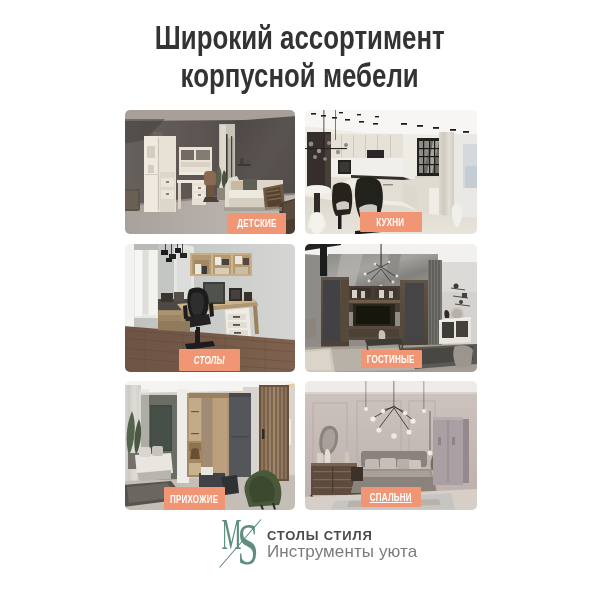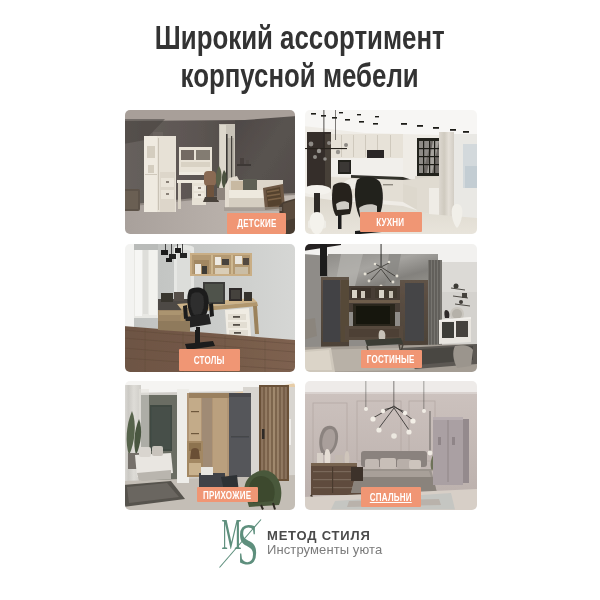--- a/index.html
+++ b/index.html
@@ -343,21 +343,21 @@
 <path d="M20 84 L20 128 M58 88 L58 128 M100 92 L100 128 M140 95 L140 128" stroke="#5d4736" stroke-width="0.6" opacity="0.5"></path>
 
 <path d="M60 100 L88 97 L90 102 L62 106 Z" fill="#1c1c1c"></path>
 <rect x="70" y="86" width="5" height="16" fill="#1d1d1d"></rect>
 
 <path d="M33 77 L65 77 L65 88 L33 86 Z" fill="#8f7a5c"></path>
 </g>
 </svg>
 </div>
 
-<div class="lab" style="left:179px;top:349px;width:61px;height:21.5px;">
+<div class="lab" style="left:179px;top:349px;width:61px;height:21.5px;font-style:italic;">
     <span>СТОЛЫ</span>
   </div>
 
 <div class="ph" id="p4" style="left:304.5px;top:243.5px;width:172px;height:128px;">
 <svg width="172" height="128" viewBox="0 0 172 128">
 <defs>
 <linearGradient id="p4mir" x1="0" y1="0" x2="1" y2="1">
 <stop offset="0" stop-color="#8f8d89"></stop>
           <stop offset="0.4" stop-color="#a6a4a0"></stop>
           <stop offset="0.7" stop-color="#83817d"></stop>
@@ -551,21 +551,21 @@
 </g>
 <rect x="137" y="48" width="2.5" height="10" fill="#2e2a25"></rect>
 
 <path d="M130 92 C122 96 118 104 120 112 L124 126 L154 124 C158 114 157 102 150 94 C144 88 136 88 130 92 Z" fill="#49583a"></path>
 <path d="M128 98 C124 102 123 108 125 114 L128 122 L148 120 C151 112 150 104 145 99 C140 94 133 94 128 98 Z" fill="#3c4a2f"></path>
 <path d="M136 124 L138 128.5 M148 122 L150 128.5" stroke="#2e2a24" stroke-width="2"></path>
 </g>
 </svg>
 </div>
 
-<div class="lab" style="left:197px;top:487px;width:61px;height:15px;text-align:center;">
+<div class="lab" style="left:164px;top:487px;width:61px;height:23px;text-align:center;">
     <span>ПРИХОЖИЕ</span>
   </div>
 
 <div class="ph" id="p6" style="left:304.5px;top:381px;width:172px;height:128.5px;">
 <svg width="172" height="128.5" viewBox="0 0 172 128.5">
 <defs>
 <linearGradient id="p6wall" x1="0" y1="0" x2="0" y2="1">
 <stop offset="0" stop-color="#cec4c0"></stop>
           <stop offset="1" stop-color="#bcb1ad"></stop>
 </linearGradient>
@@ -650,14 +650,14 @@
 <div class="lab" style="left:360.5px;top:487.3px;width:60px;height:20.2px;text-decoration:underline;">
     <span>СПАЛЬНИ</span>
   </div>
 
 <svg class="logo" style="left:218px;top:511px;" width="50" height="58" viewBox="0 0 50 58">
 <text x="3.5" y="38" font-family="Liberation Serif, serif" font-size="44" fill="#5e8f7d" textLength="20" lengthAdjust="spacingAndGlyphs">M</text>
 <text x="19.5" y="53" font-family="Liberation Serif, serif" font-size="59" fill="#5e8f7d" textLength="21" lengthAdjust="spacingAndGlyphs">S</text>
 <line x1="1.5" y1="56.5" x2="43" y2="8.5" stroke="#5e8f7d" stroke-width="1.1"></line>
 </svg>
 
-<div style="position:absolute;left:267px;top:527.5px;font-weight:bold;font-size:13px;letter-spacing:0.8px;color:#4a4a4a;">МЕТОД СТИЛЯ</div>
-<div style="position:absolute;left:267px;top:542px;font-size:13px;letter-spacing:0.1px;color:#7b7b7b;">Инструменты уюта</div>
+<div style="position:absolute;left:267px;top:527.5px;font-weight:bold;font-size:13px;letter-spacing:0.8px;color:#4a4a4a;">СТОЛЫ СТИЛЯ</div>
+<div style="position:absolute;left:267px;top:542px;font-size:17px;letter-spacing:0.1px;color:#7b7b7b;">Инструменты уюта</div>
 
 </body></html>

